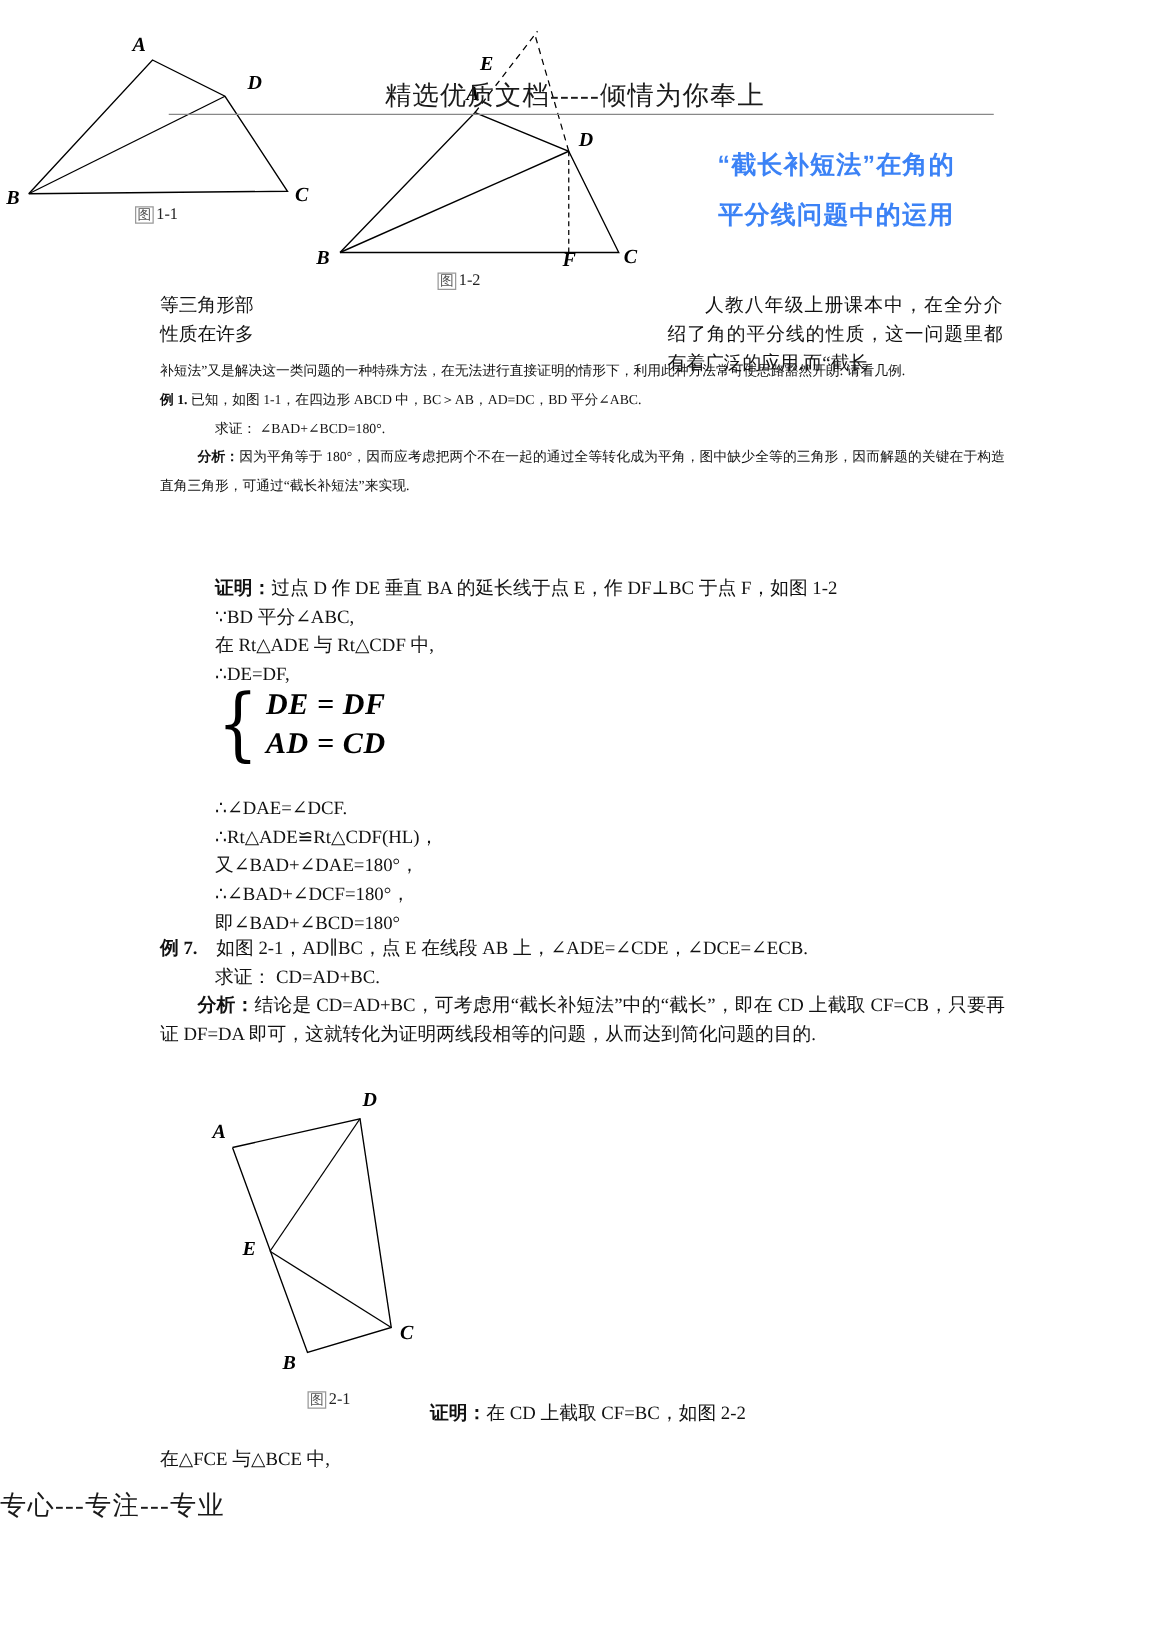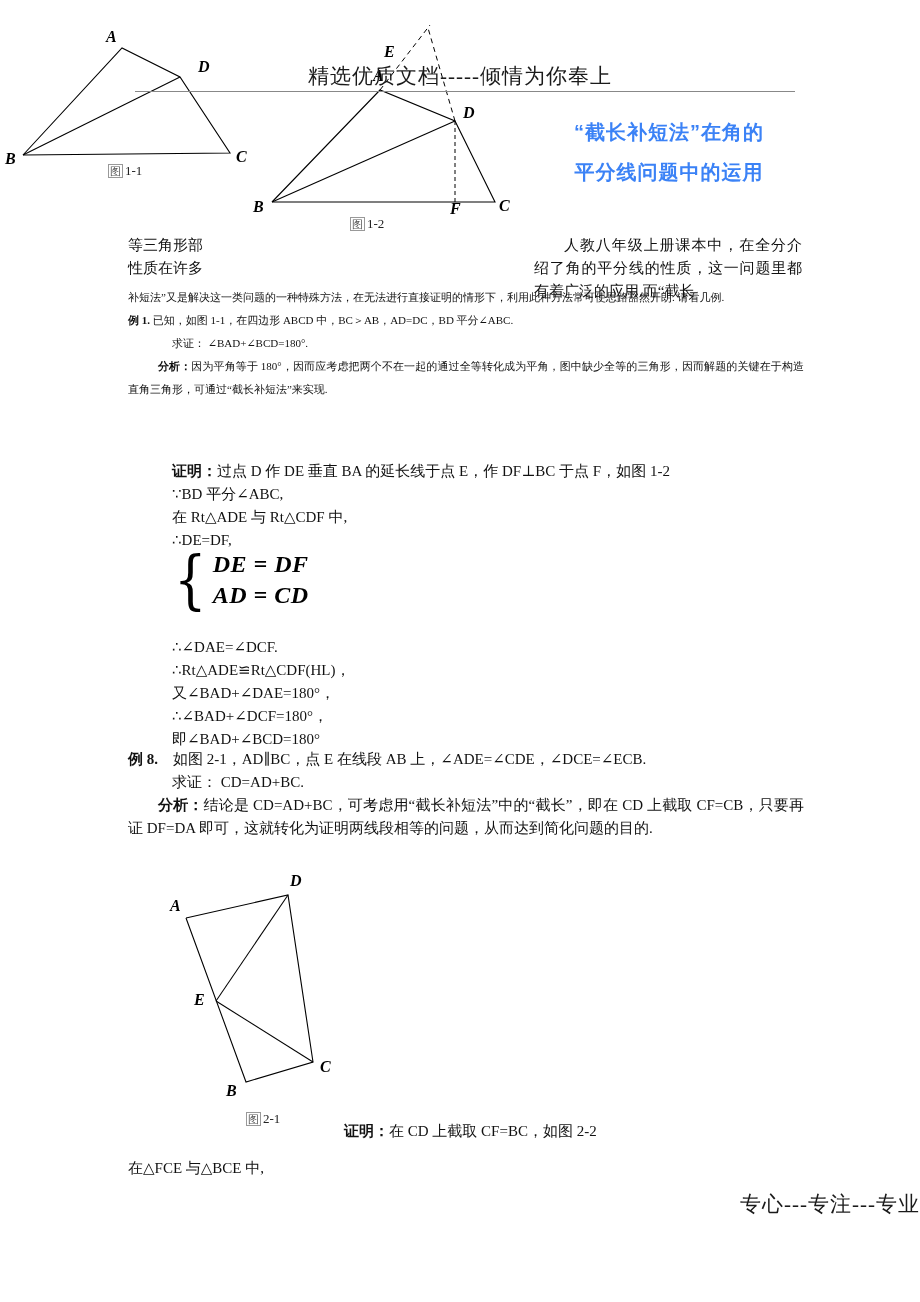--- a/index.html
+++ b/index.html
@@ -41,21 +41,21 @@
     background: #888888;
     z-index: 4;
   }
 
   
   .footer-wm {
     position: absolute;
     top: 1190px;
     left: 0;
     width: 920px;
-    text-align: right;
+    text-align: left;
     font-size: 21px;
     letter-spacing: 1px;
     color: #1a1a1a;
   }
 
   
   .fig {
     position: absolute;
   }
   .fig svg { display: block; }
@@ -289,21 +289,21 @@
   <div class="proof-tail" style="top:636px;">
     <p>∴∠DAE=∠DCF.</p>
     <p>∴Rt△ADE≌Rt△CDF(HL)，</p>
     <p>又∠BAD+∠DAE=180°，</p>
     <p>∴∠BAD+∠DCF=180°，</p>
     <p>即∠BAD+∠BCD=180°</p>
   </div>
 
   <div class="ex2-block">
     <p>
-      <span class="bold">例 8.</span>
+      <span class="bold">例 7.</span>
       &nbsp;&nbsp;&nbsp;<span>如图 2-1，AD∥BC，点 E 在线段 AB 上，∠ADE=∠CDE，∠DCE=∠ECB.</span>
     </p>
     <p class="indent2">
       <span>求证：</span>
       <span>CD=AD+BC.</span>
     </p>
     <p class="indent1">
       <span class="bold">分析：</span><span>结论是 CD=AD+BC，可考虑用“截长补短法”中的“截长”，即在 CD 上截取 CF=CB，只要再证 DF=DA 即可，这就转化为证明两线段相等的问题，从而达到简化问题的目的.</span>
     </p>
   </div>

